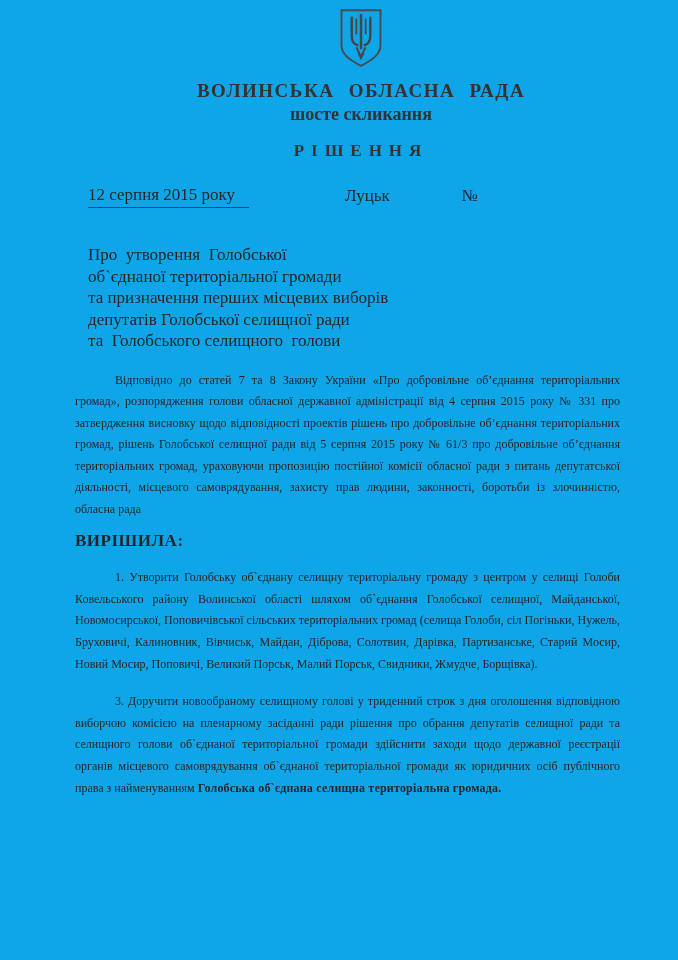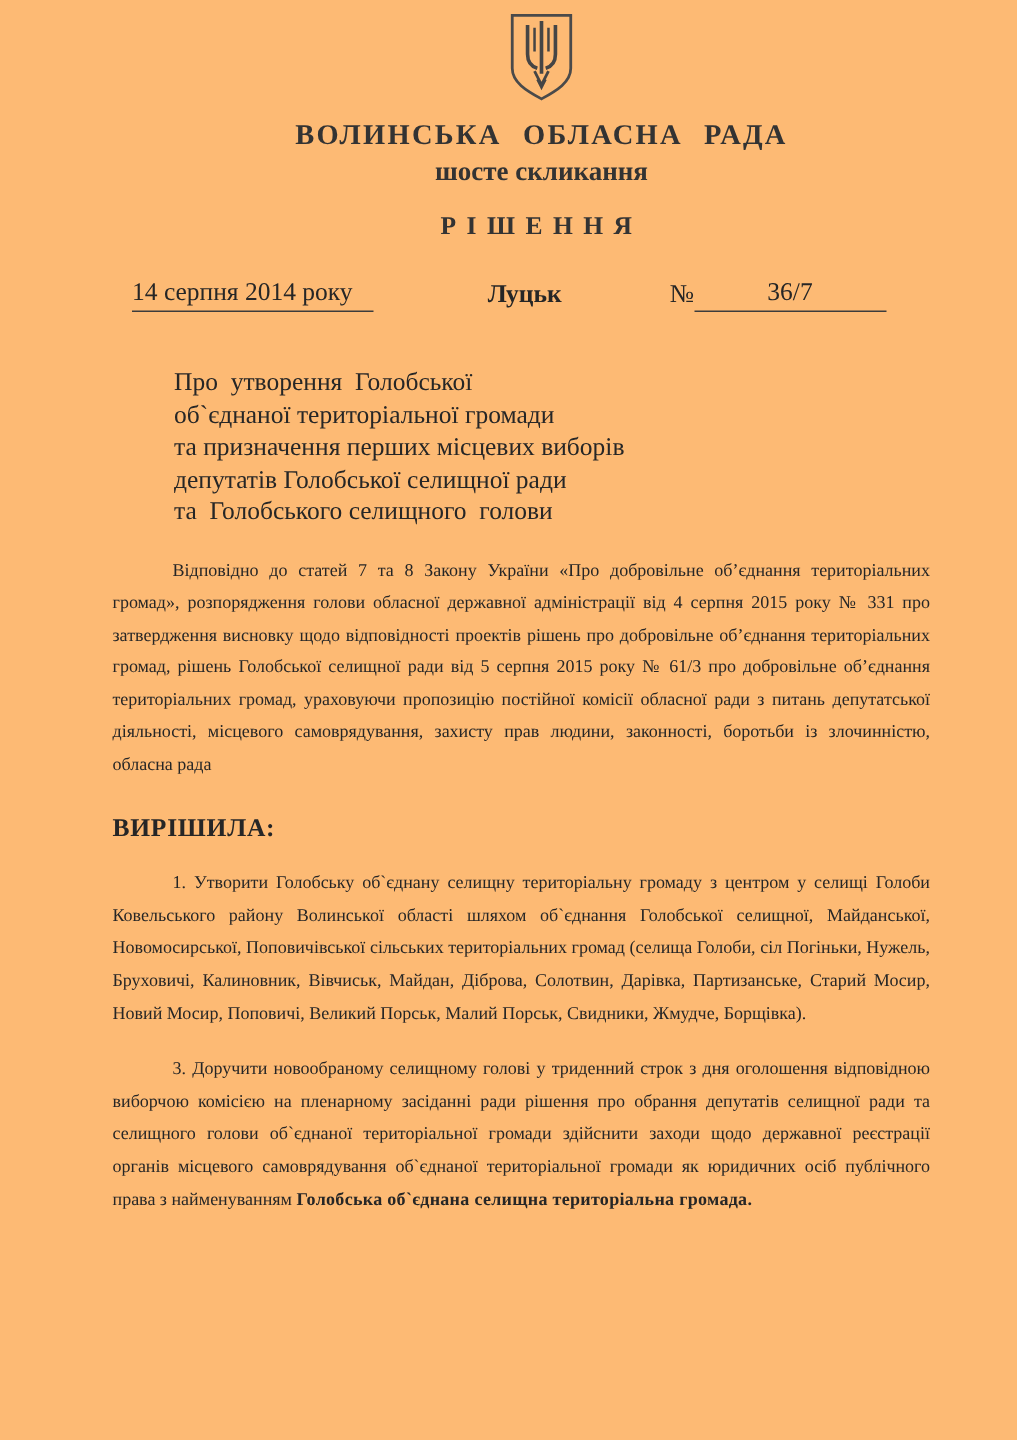--- a/index.html
+++ b/index.html
@@ -1,20 +1,20 @@
 <!DOCTYPE html>
 <html><head>
 <meta charset="utf-8">
 <style>
   html,body { margin:0; padding:0; background:#ffffff; }
   .page {
     position:relative;
     width:678px; height:960px;
     margin:0 auto;
-    background:#fdba74;
+    background:#0ea5e9;
     font-family:"Liberation Serif", serif;
     color:#262626;
     overflow:hidden;
   }
   .header {
     text-align:center;
     transform:translateX(22px);
     padding-top:8px;
   }
   .emblem { display:block; margin:0 auto 10px auto; }
@@ -32,40 +32,40 @@
   }
   .meta-row {
     display:flex; align-items:flex-end;
     margin:24px 0 0 88px;
     font-size:17px;
   }
   .meta-date {
     border-bottom:1.3px solid #3c3c3c;
     padding:0 14px 2px 0;
   }
-  .meta-city { margin-left:76px; padding-bottom:2px;font-weight:bold; }
+  .meta-city { margin-left:96px; padding-bottom:2px; }
   .meta-numsign { margin-left:72px; padding-bottom:2px; }
   .meta-number {
     display:inline-block; width:128px; text-align:center;
     border-bottom:1.3px solid #3c3c3c; padding-bottom:2px;
   }
   .subject {
-    margin:36px 0 0 116px;
+    margin:36px 0 0 88px;
     width:345px;
     font-size:17px; line-height:21.5px;
     white-space:pre-wrap;
   }
   .body-text {
     margin:18px 58px 0 75px;
     font-size:12px; line-height:21.6px;
     text-align:justify;
   }
   .body-text.indent { text-indent:40px; }
   .resolved {
-    margin:20px 58px 0 75px;
+    margin:9px 58px 0 75px;
     font-weight:bold; font-size:17px; line-height:21.6px;
     letter-spacing:0.5px;
   }
   .item { margin-top:16px; margin-bottom:0; }
   .item b { letter-spacing:0.2px; }
   .preamble { margin-top:18px; }
 </style>
 </head>
 <body>
 
@@ -81,24 +81,23 @@
       <path d="M28 6 v38" fill="none" stroke="#454545" stroke-width="2.6"></path>
       <path d="M23 42 l5 10 l5 -10" fill="none" stroke="#454545" stroke-width="2"></path>
       <path d="M25 48 l3 6 l3 -6" fill="none" stroke="#454545" stroke-width="1.6"></path>
     </svg>
     <div class="council">ВОЛИНСЬКА ОБЛАСНА РАДА</div>
     <div class="convocation">шосте скликання</div>
     <div class="doctype">РІШЕННЯ</div>
   </div>
 
   <div class="meta-row">
-    <span class="meta-date">14 серпня 2014 року</span>
+    <span class="meta-date">12 серпня 2015 року</span>
     <span class="meta-city">Луцьк</span>
     <span class="meta-numsign">№</span>
-    <span class="meta-number">36/7</span>
   </div>
 
   <div class="subject">Про  утворення  Голобської
 об`єднаної територіальної громади
 та призначення перших місцевих виборів
 депутатів Голобської селищної ради
 та  Голобського селищного  голови</div>
 
   <p class="body-text indent preamble">Відповідно до статей 7 та 8 Закону України «Про добровільне об’єднання територіальних громад», розпорядження голови обласної державної адміністрації від 4 серпня 2015 року № 331 про затвердження висновку щодо відповідності проектів рішень про добровільне об’єднання територіальних громад, рішень Голобської селищної ради від 5 серпня 2015 року № 61/3 про добровільне об’єднання територіальних громад, ураховуючи пропозицію постійної комісії обласної ради з питань депутатської діяльності, місцевого самоврядування, захисту прав людини, законності, боротьби із злочинністю, обласна рада</p>
 

